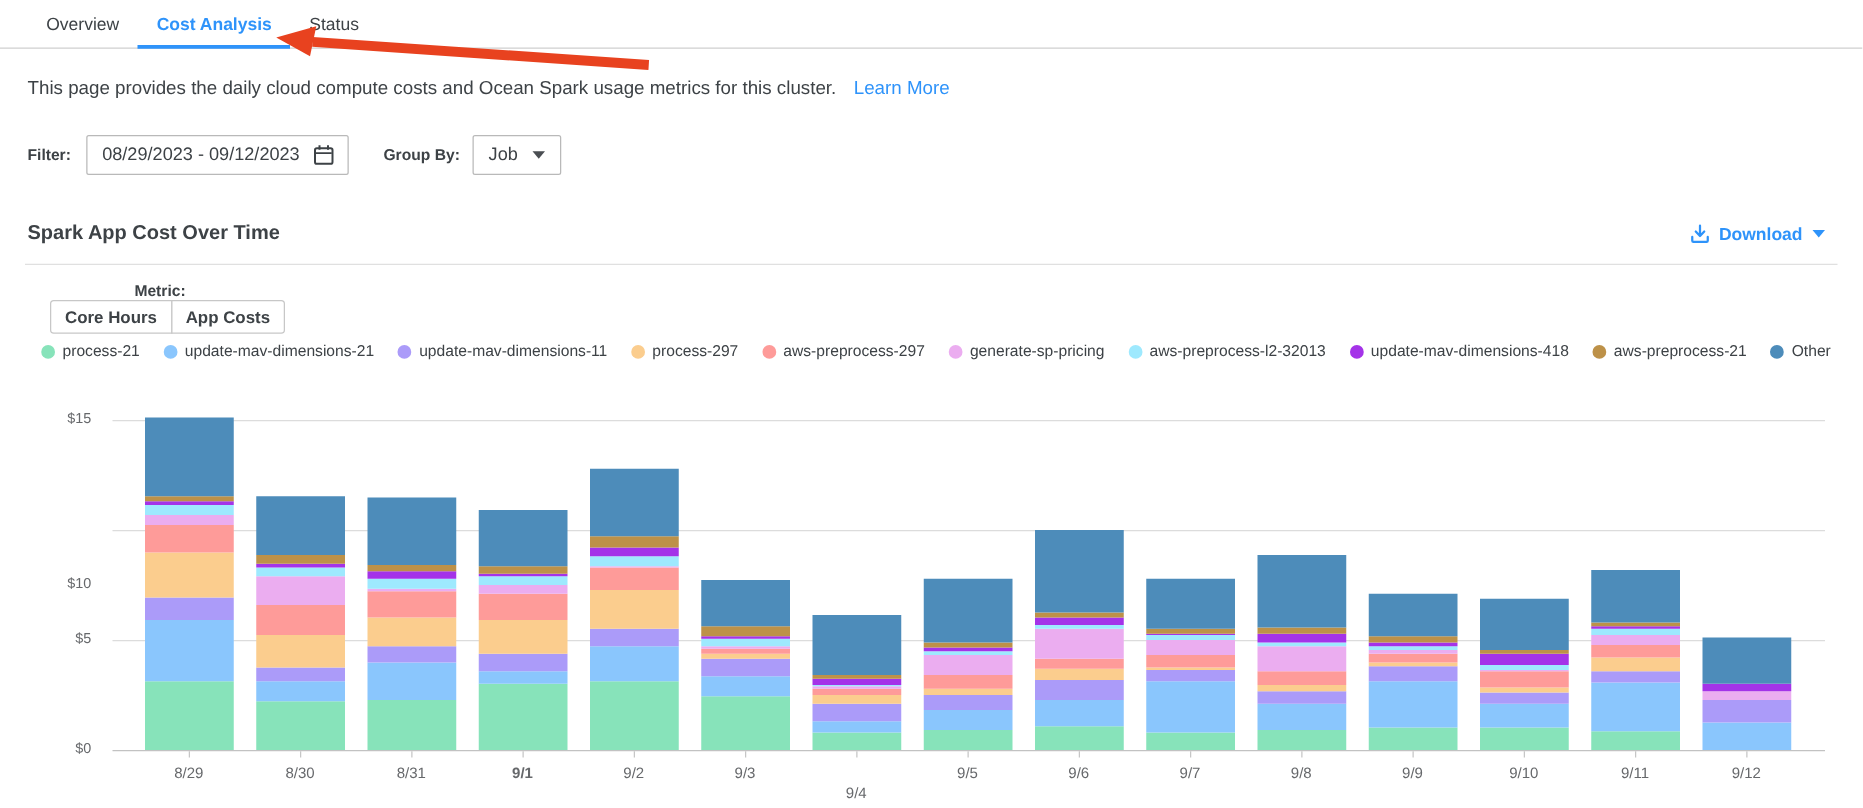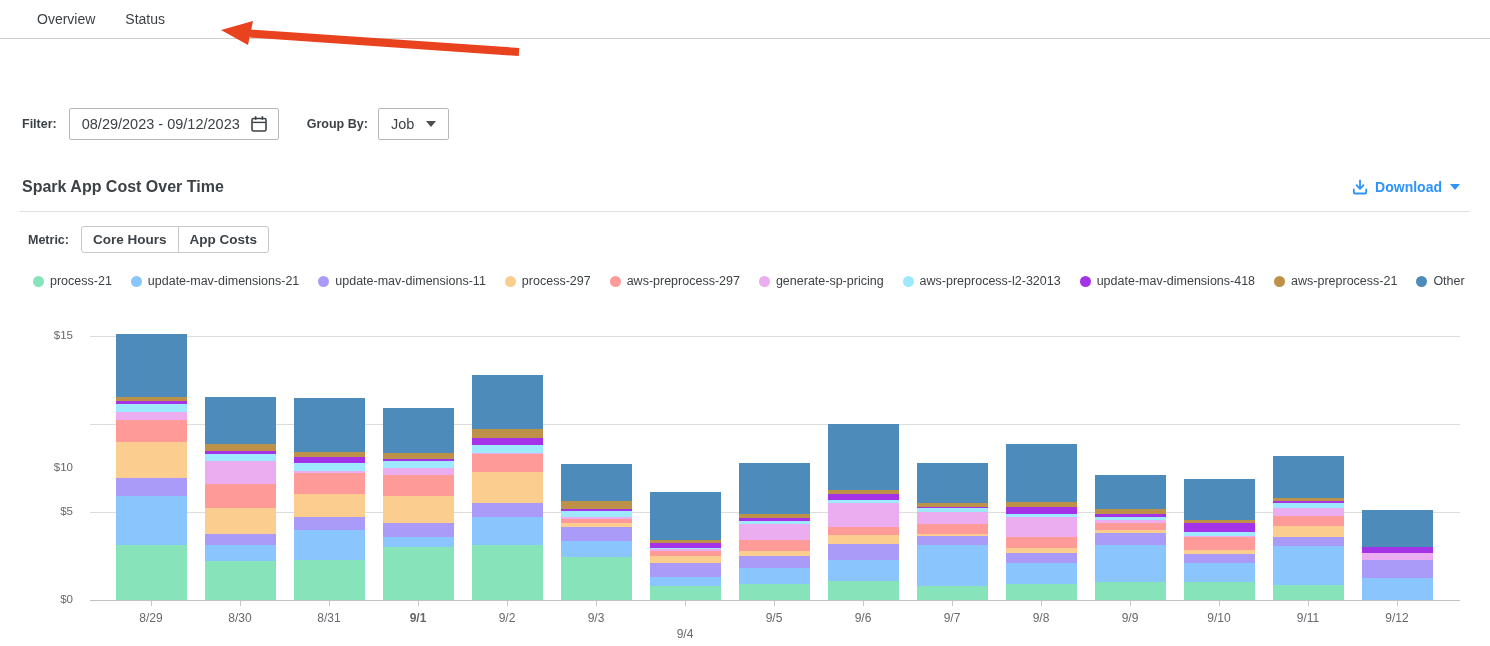--- a/index.html
+++ b/index.html
@@ -36,21 +36,21 @@
   
   .section-row { position:absolute; left:22px; right:30px; top:178px; display:flex;
     align-items:center; justify-content:space-between; }
   .section-title { font-size:16px; font-weight:bold; color:#3d4246; }
   .download { display:flex; align-items:center; color:#2e93fa; font-size:14px; font-weight:bold; cursor:pointer; }
   .download svg { margin-right:7px; }
   .download .caret { border-top-color:#2e93fa; margin-left:8px; border-left-width:5px; border-right-width:5px; }
   .divider { position:absolute; left:20px; right:20px; top:211px; height:1px; background:#e0e0e0; }
 
   
-  .metric-row { position:absolute; left:28px; top:226px; display:flex; align-items:center; }
+  .metric-row { position:absolute; left:28px; top:226px; display:flex; align-items:center;flex-direction:column; }
   .segments { display:flex; margin-left:12px; }
   .seg { padding:5px 11px; font-size:13.5px; font-weight:bold; color:#3d4246; background:#fff;
     border:1px solid #c7c7c7; margin-left:-1px; cursor:pointer; white-space:nowrap; }
   .seg:first-child { margin-left:0; border-radius:3px 0 0 3px; }
   .seg:last-child { border-radius:0 3px 3px 0; }
   .seg.active { border:1px solid #2e93fa; color:#2e93fa; border-radius:3px; position:relative; z-index:2; }
 
   
   .legend { position:absolute; left:33px; top:274px; display:flex; align-items:center; flex-wrap:nowrap; }
   .legend-item { display:flex; align-items:center; margin-right:19px; cursor:pointer; }
@@ -66,28 +66,32 @@
   .xlabel { position:absolute; width:70px; text-align:center; font-size:12px; color:#66686b; }
   .bar-seg { position:absolute; }
 </style>
 </head>
 <body>
 
 <div id="app">
 
   <div class="tabbar">
     <div class="tab">Overview</div>
+    <div class="tab active">Cost Analysis</div>
     <div class="tab">Status</div>
   </div>
 
   <svg class="arrow-overlay" viewBox="0 0 560 70">
     <line x1="250" y1="33.5" x2="519" y2="52" stroke="#e8421f" stroke-width="8"></line>
     <polygon points="221,30 253,21 248,45" fill="#e8421f"></polygon>
   </svg>
 
+  <div class="desc">
+    <span>This page provides the daily cloud compute costs and Ocean Spark usage metrics for this cluster.</span><a>Learn More</a>
+  </div>
 
   <div class="filter-row">
     <span class="lbl">Filter:</span>
     <div class="daterange">
       <span>08/29/2023  -  09/12/2023</span>
       <svg width="18" height="18" viewBox="0 0 18 18">
         <rect x="2" y="3.5" width="14" height="12.5" rx="1.5" fill="none" stroke="#3d4246" stroke-width="1.6"></rect>
         <line x1="5.6" y1="1.2" x2="5.6" y2="4.8" stroke="#3d4246" stroke-width="1.6"></line>
         <line x1="12.4" y1="1.2" x2="12.4" y2="4.8" stroke="#3d4246" stroke-width="1.6"></line>
         <line x1="2.6" y1="7.4" x2="15.4" y2="7.4" stroke="#3d4246" stroke-width="1.4"></line>

